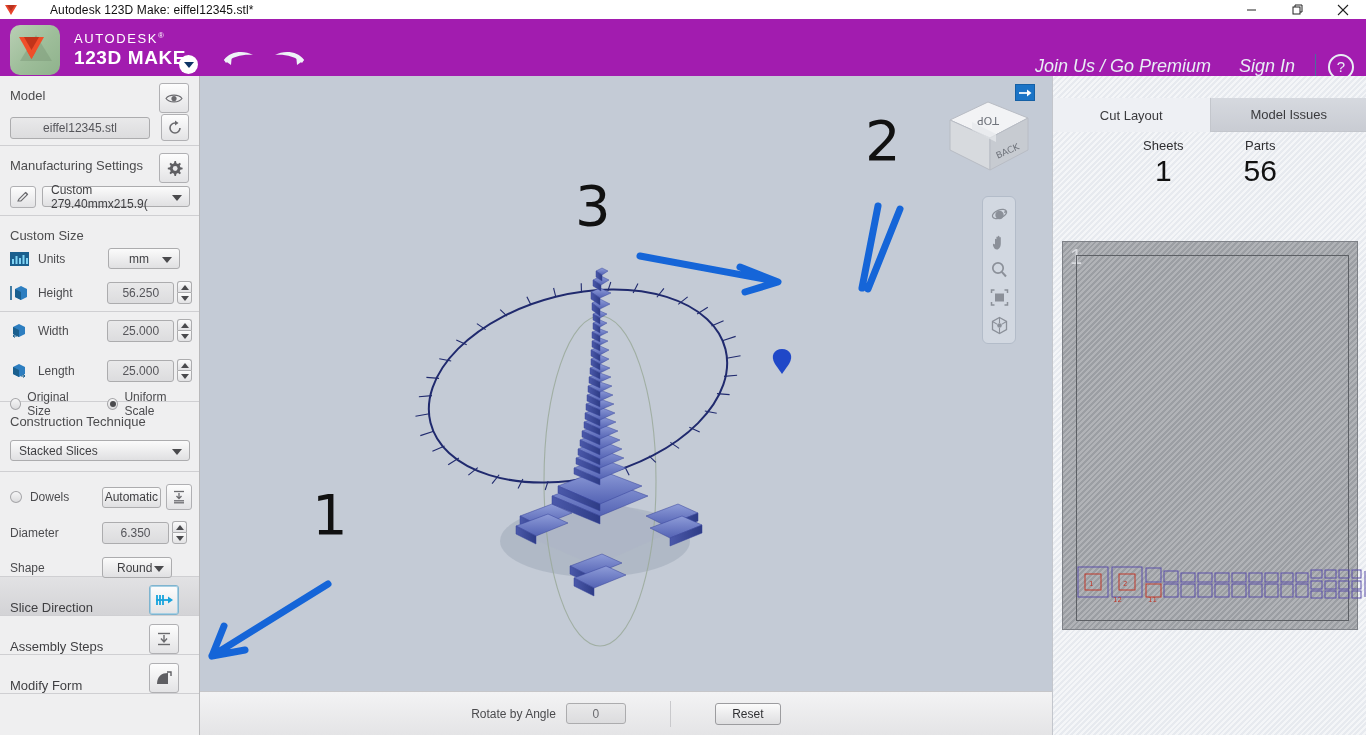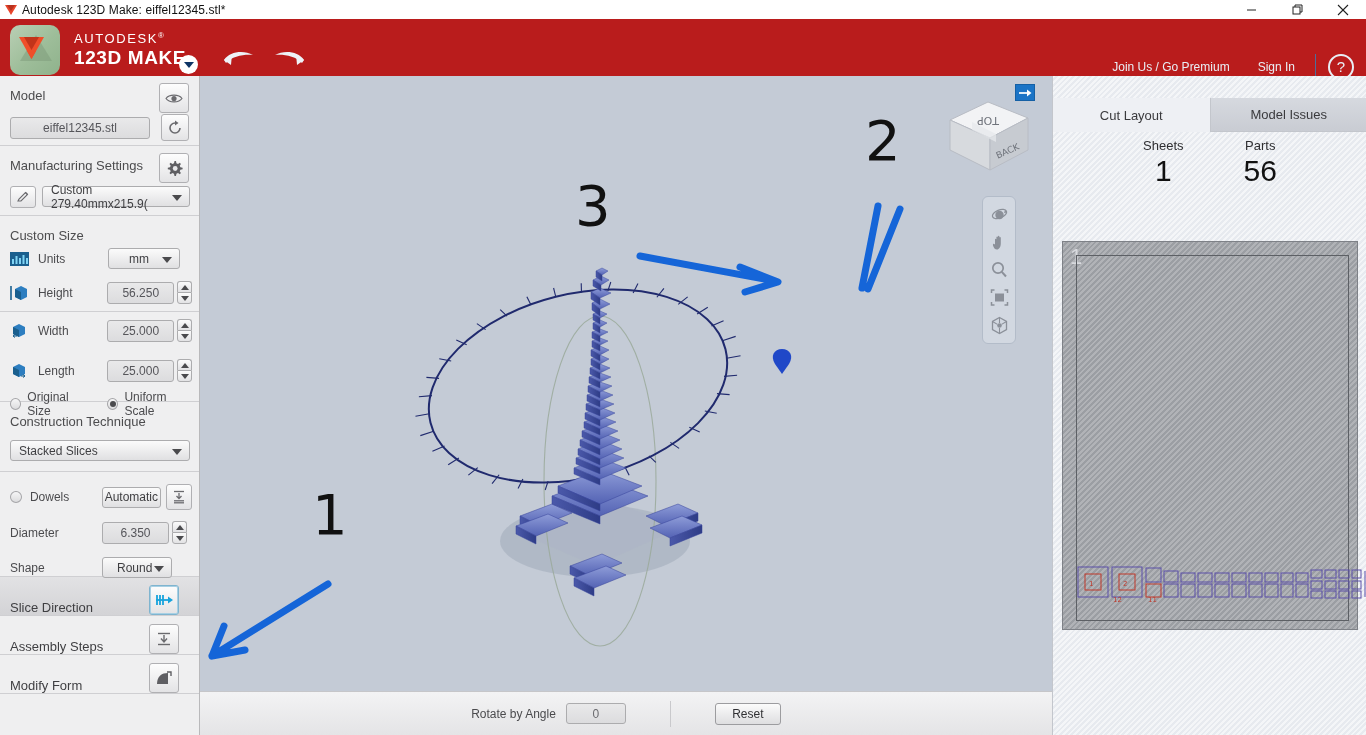--- a/index.html
+++ b/index.html
@@ -6,52 +6,52 @@
   html, body {
     width: 1366px; height: 735px;
     font-family: "Liberation Sans", sans-serif;
     overflow: hidden; background: #ffffff;
   }
   #app { position: relative; width: 1366px; height: 735px; }
 
   
   .titlebar {
     position: absolute; left: 0; top: 0; width: 1366px; height: 19px;
-    background: #ffffff; display: flex; align-items: center;
+    background: #ffffff; display: flex; align-items: center; gap: 28px;
   }
   .titlebar .tb-logo { width: 22px; height: 19px; display:flex; align-items:center; justify-content:center; }
   .titlebar .tb-text { font-size: 12px; color: #111; letter-spacing: .1px; }
   .win-ctrls { position: absolute; right: 0; top: 0; height: 19px; display: flex; }
   .win-ctrls div {
     width: 46px; height: 19px; display: flex; align-items: center; justify-content: center;
     font-size: 12px; color: #222; font-family: "DejaVu Sans", sans-serif;
   }
 
   
   .header {
     position: absolute; left: 0; top: 19px; width: 1366px; height: 57px;
-    background: #b91c1c;
+    background: #a21caf;
   }
   .logo-tile {
     position: absolute; left: 10px; top: 6px; width: 50px; height: 50px;
     border-radius: 10px;
     background: linear-gradient(135deg,#b9cfb4 0%, #9dbd99 55%, #8fb28c 100%);
     overflow: hidden;
   }
   .brand { position: absolute; left: 74px; top: 9px; color: #fff; }
   .brand .b1 { font-size: 13px; letter-spacing: 1.6px; font-weight: 300; line-height: 16px; }
   .brand .b2 { font-size: 19px; letter-spacing: .6px; font-weight: bold; line-height: 22px; }
   .brand sup { font-size: 8px; vertical-align: super; }
   .dropcircle { position: absolute; left: 179px; top: 36px; width: 19px; height: 19px;
     border-radius: 50%; background: #fff; display:flex; align-items:center; justify-content:center; }
   .dropcircle::after { content:""; border-left:5px solid transparent; border-right:5px solid transparent;
     border-top:6px solid #0e3566; margin-top:1px; }
   .undo-redo { position: absolute; left: 222px; top: 30px; display: flex; gap: 18px; }
   .hdr-right { position: absolute; right: 12px; top: 19px; height: 57px; display: flex; align-items: center; gap: 0; }
-  .hdr-link { color: #e9eef5; font-size: 12px; padding: 0 14px; white-space: nowrap; }
+  .hdr-link { color: #e9eef5; font-size: 18px; padding: 0 14px; white-space: nowrap; font-style: italic; }
   .hdr-sep { width: 1px; height: 26px; background: #4c6e9b; margin: 0 6px; }
   .help-btn { width: 26px; height: 26px; border-radius: 50%; border: 2px solid #e9eef5;
     color: #e9eef5; font-size: 15px; display: flex; align-items: center; justify-content: center; margin-left: 6px; }
 
   
   .sidebar {
     position: absolute; left: 0; top: 76px; width: 200px; height: 659px;
     background: #efeff0; border-right: 1px solid #b9b9bb; overflow: hidden;
   }
   .sect { border-bottom: 1px solid #cfcfd2; padding: 0 10px; position: relative; }

